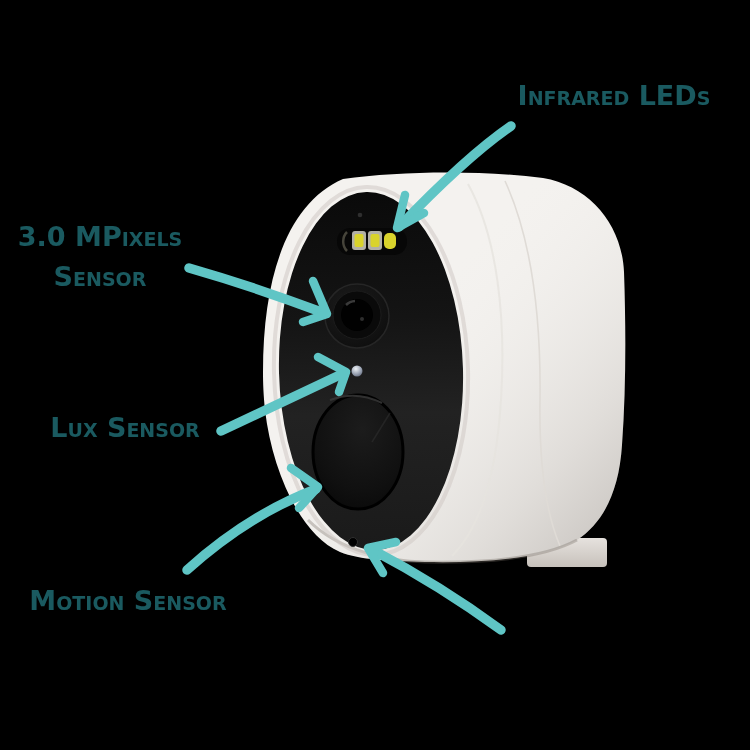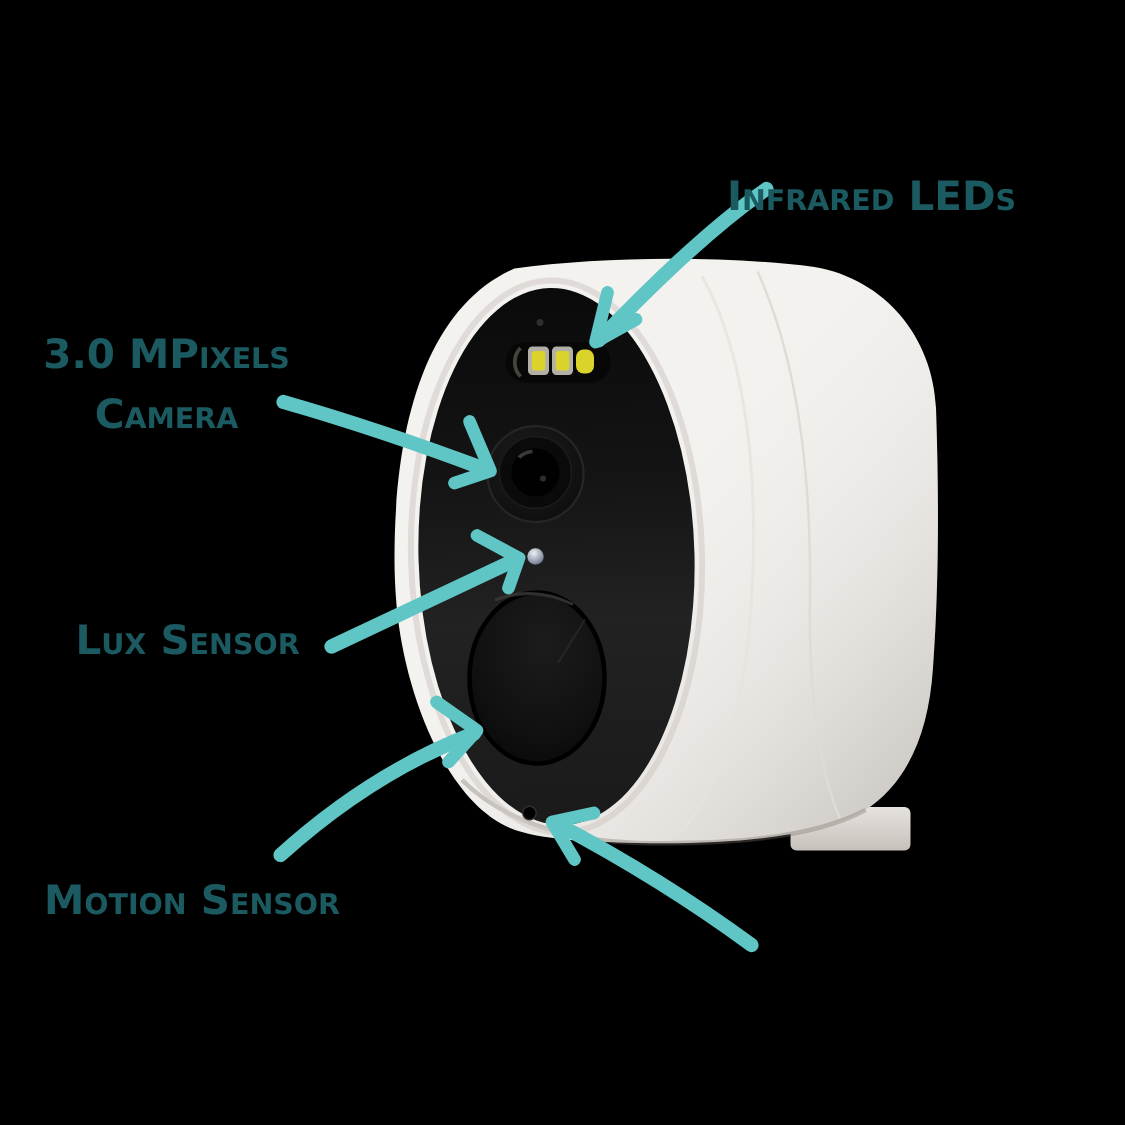--- a/index.html
+++ b/index.html
@@ -154,24 +154,24 @@
         <path class="arrow-shaft" d="M 187 570 Q 248 515 316 489"></path>
         <path class="arrow-head" d="M 291 468 L 318 487 L 299 508"></path>
       </g>
       <g>
         <path class="arrow-shaft" d="M 501 630 Q 441 586 371 549"></path>
         <path class="arrow-head" d="M 396 542 L 368 548 L 383 573"></path>
       </g>
     </g>
   </svg>
 
-  <div class="callout" style="left:581px; top:96px;margin-top:36px;">Infrared LEDs</div>
+  <div class="callout" style="left:614px; top:96px;">Infrared LEDs</div>
 
-  <div class="callout" style="left:111px; top:257px;">
+  <div class="callout" style="left:100px; top:257px;">
     <div>3.0 MPixels</div>
-    <div>Camera</div>
+    <div>Sensor</div>
   </div>
 
   <div class="callout" style="left:128px; top:601px;">Motion Sensor</div>
 
   <div class="callout" style="left:125px; top:428px;">Lux Sensor</div>
 
 </div>
 
 </body></html>

